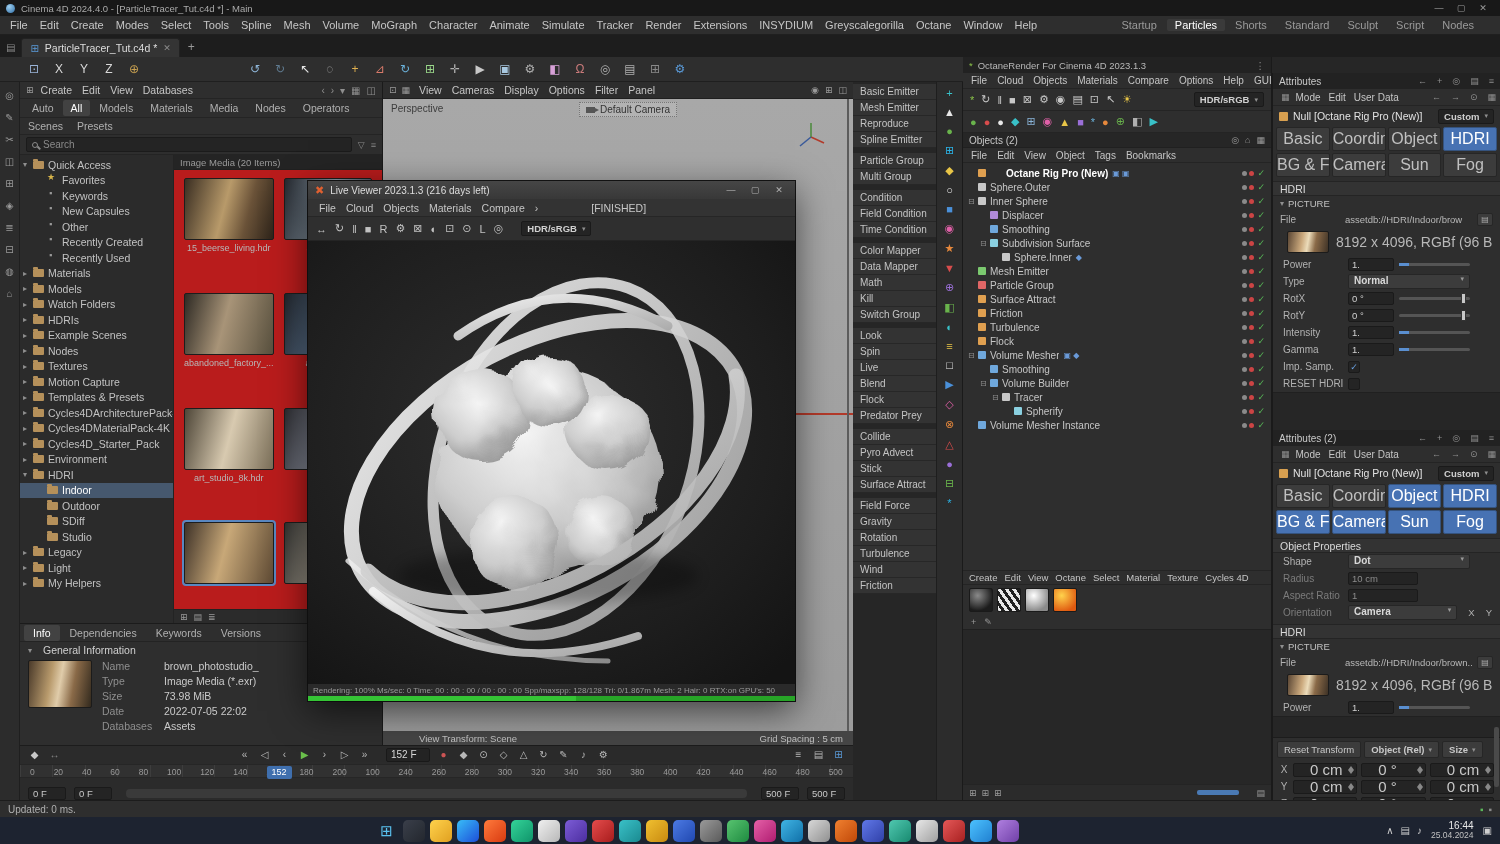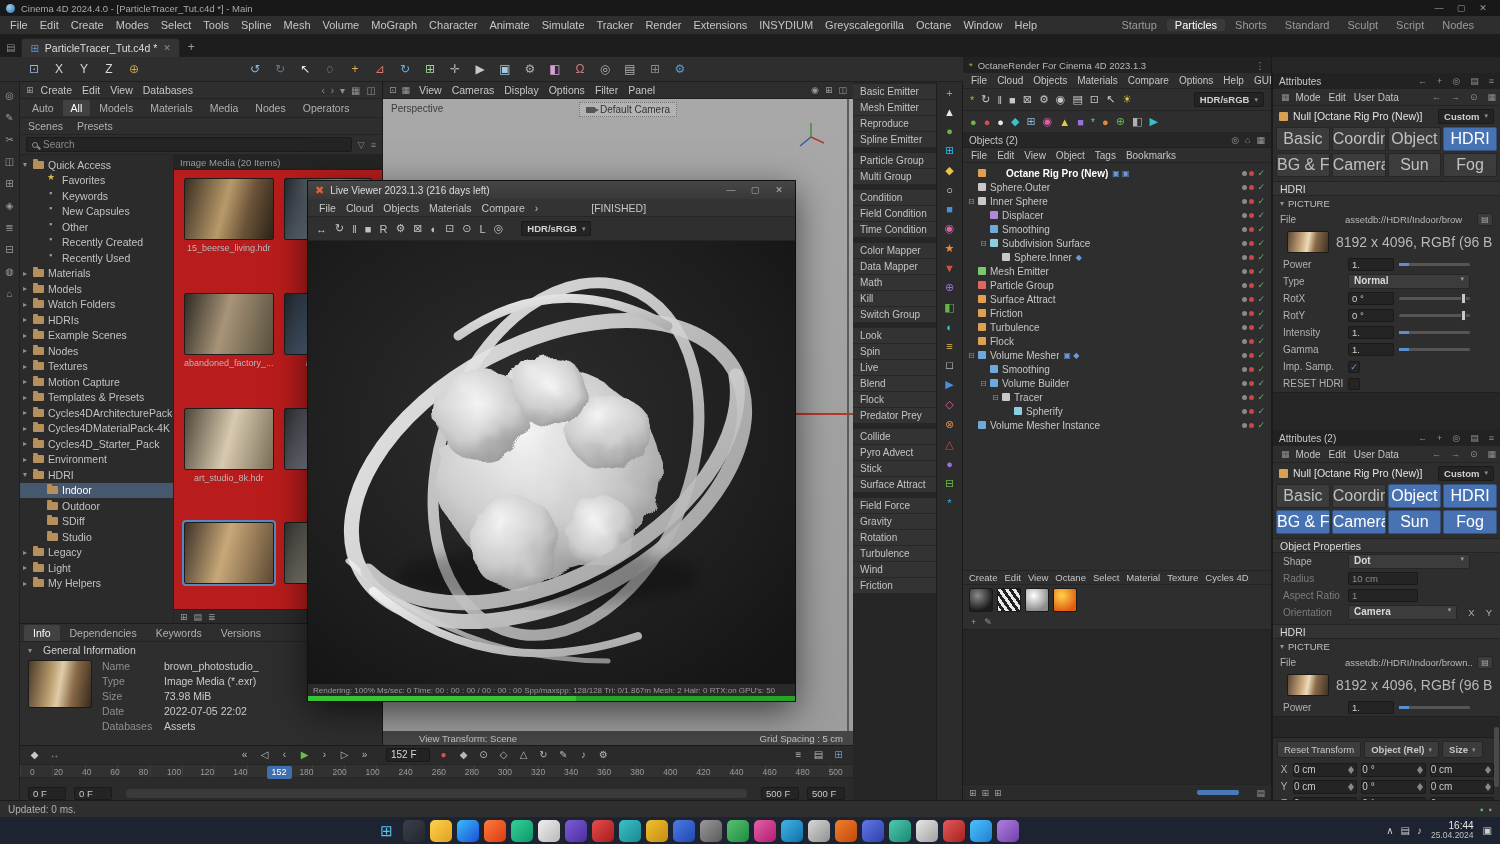--- a/index.html
+++ b/index.html
@@ -188,21 +188,21 @@
 .p-ax{color:#b0b0b0;font-size:9.5px;margin-left:6px;}
 .attr-gap{height:38px;background:#262626;border-top:1px solid #202020;}
 .attr-fill{flex:1;background:#262626;border-top:1px solid #202020;position:relative;}
 .attr-fill .vscroll{position:absolute;right:1px;top:10px;width:5px;height:60px;background:#4a4a4a;border-radius:2px;}
 .coords{border-top:1px solid #1c1c1c;background:#2e2e2e;padding:3px 4px 4px 4px;}
 .coord-btns{display:flex;gap:3px;margin-bottom:3px;}
 .coord-btn{background:#3c3c3c;border:1px solid #262626;border-radius:2px;font-size:9.5px;color:#c8c8c8;padding:2px 6px;display:inline-flex;align-items:center;gap:4px;}
 .coord-btn u{text-decoration:none;color:#8f8f8f;font-size:7px;}
 .coord-row{display:flex;align-items:center;height:17px;}
 .c-ax{width:14px;color:#b0b0b0;font-size:10px;text-align:center;flex:none;}
-.c-val{flex:1;height:14px;background:#242424;border:1px solid #1a1a1a;border-radius:2px;margin:0 2px;font-size:10px;color:#c8c8c8;display:flex;align-items:center;padding:0 10px 0 0;position:relative;}
+.c-val{flex:1;height:14px;background:#242424;border:1px solid #1a1a1a;border-radius:2px;margin:0 2px;font-size:15px;color:#c8c8c8;display:flex;align-items:center;padding:0 10px 0 16px;position:relative;}
 .c-val i{position:absolute;right:2px;width:0;height:0;border-left:3px solid transparent;border-right:3px solid transparent;}
 .c-val i.up{top:2px;border-bottom:4px solid #888;}
 .c-val i.dn{bottom:2px;border-top:4px solid #888;}
 
 
 #statusbar{position:absolute;left:0;top:800px;width:1500px;height:17px;background:#2e2e2e;border-top:1px solid #1c1c1c;display:flex;align-items:center;padding:0 8px;font-size:10px;color:#b0b0b0;}
 #statusbar .st-icons{margin-left:auto;display:flex;gap:5px;font-size:10px;}
 #taskbar{position:absolute;left:0;top:817px;width:1500px;height:27px;background:#1d2330;display:flex;align-items:center;padding:0 8px;}
 .tb-center{display:flex;gap:5px;align-items:center;}
 .tb-app{width:22px;height:22px;border-radius:5px;display:inline-flex;align-items:center;justify-content:center;font-size:15px;}

